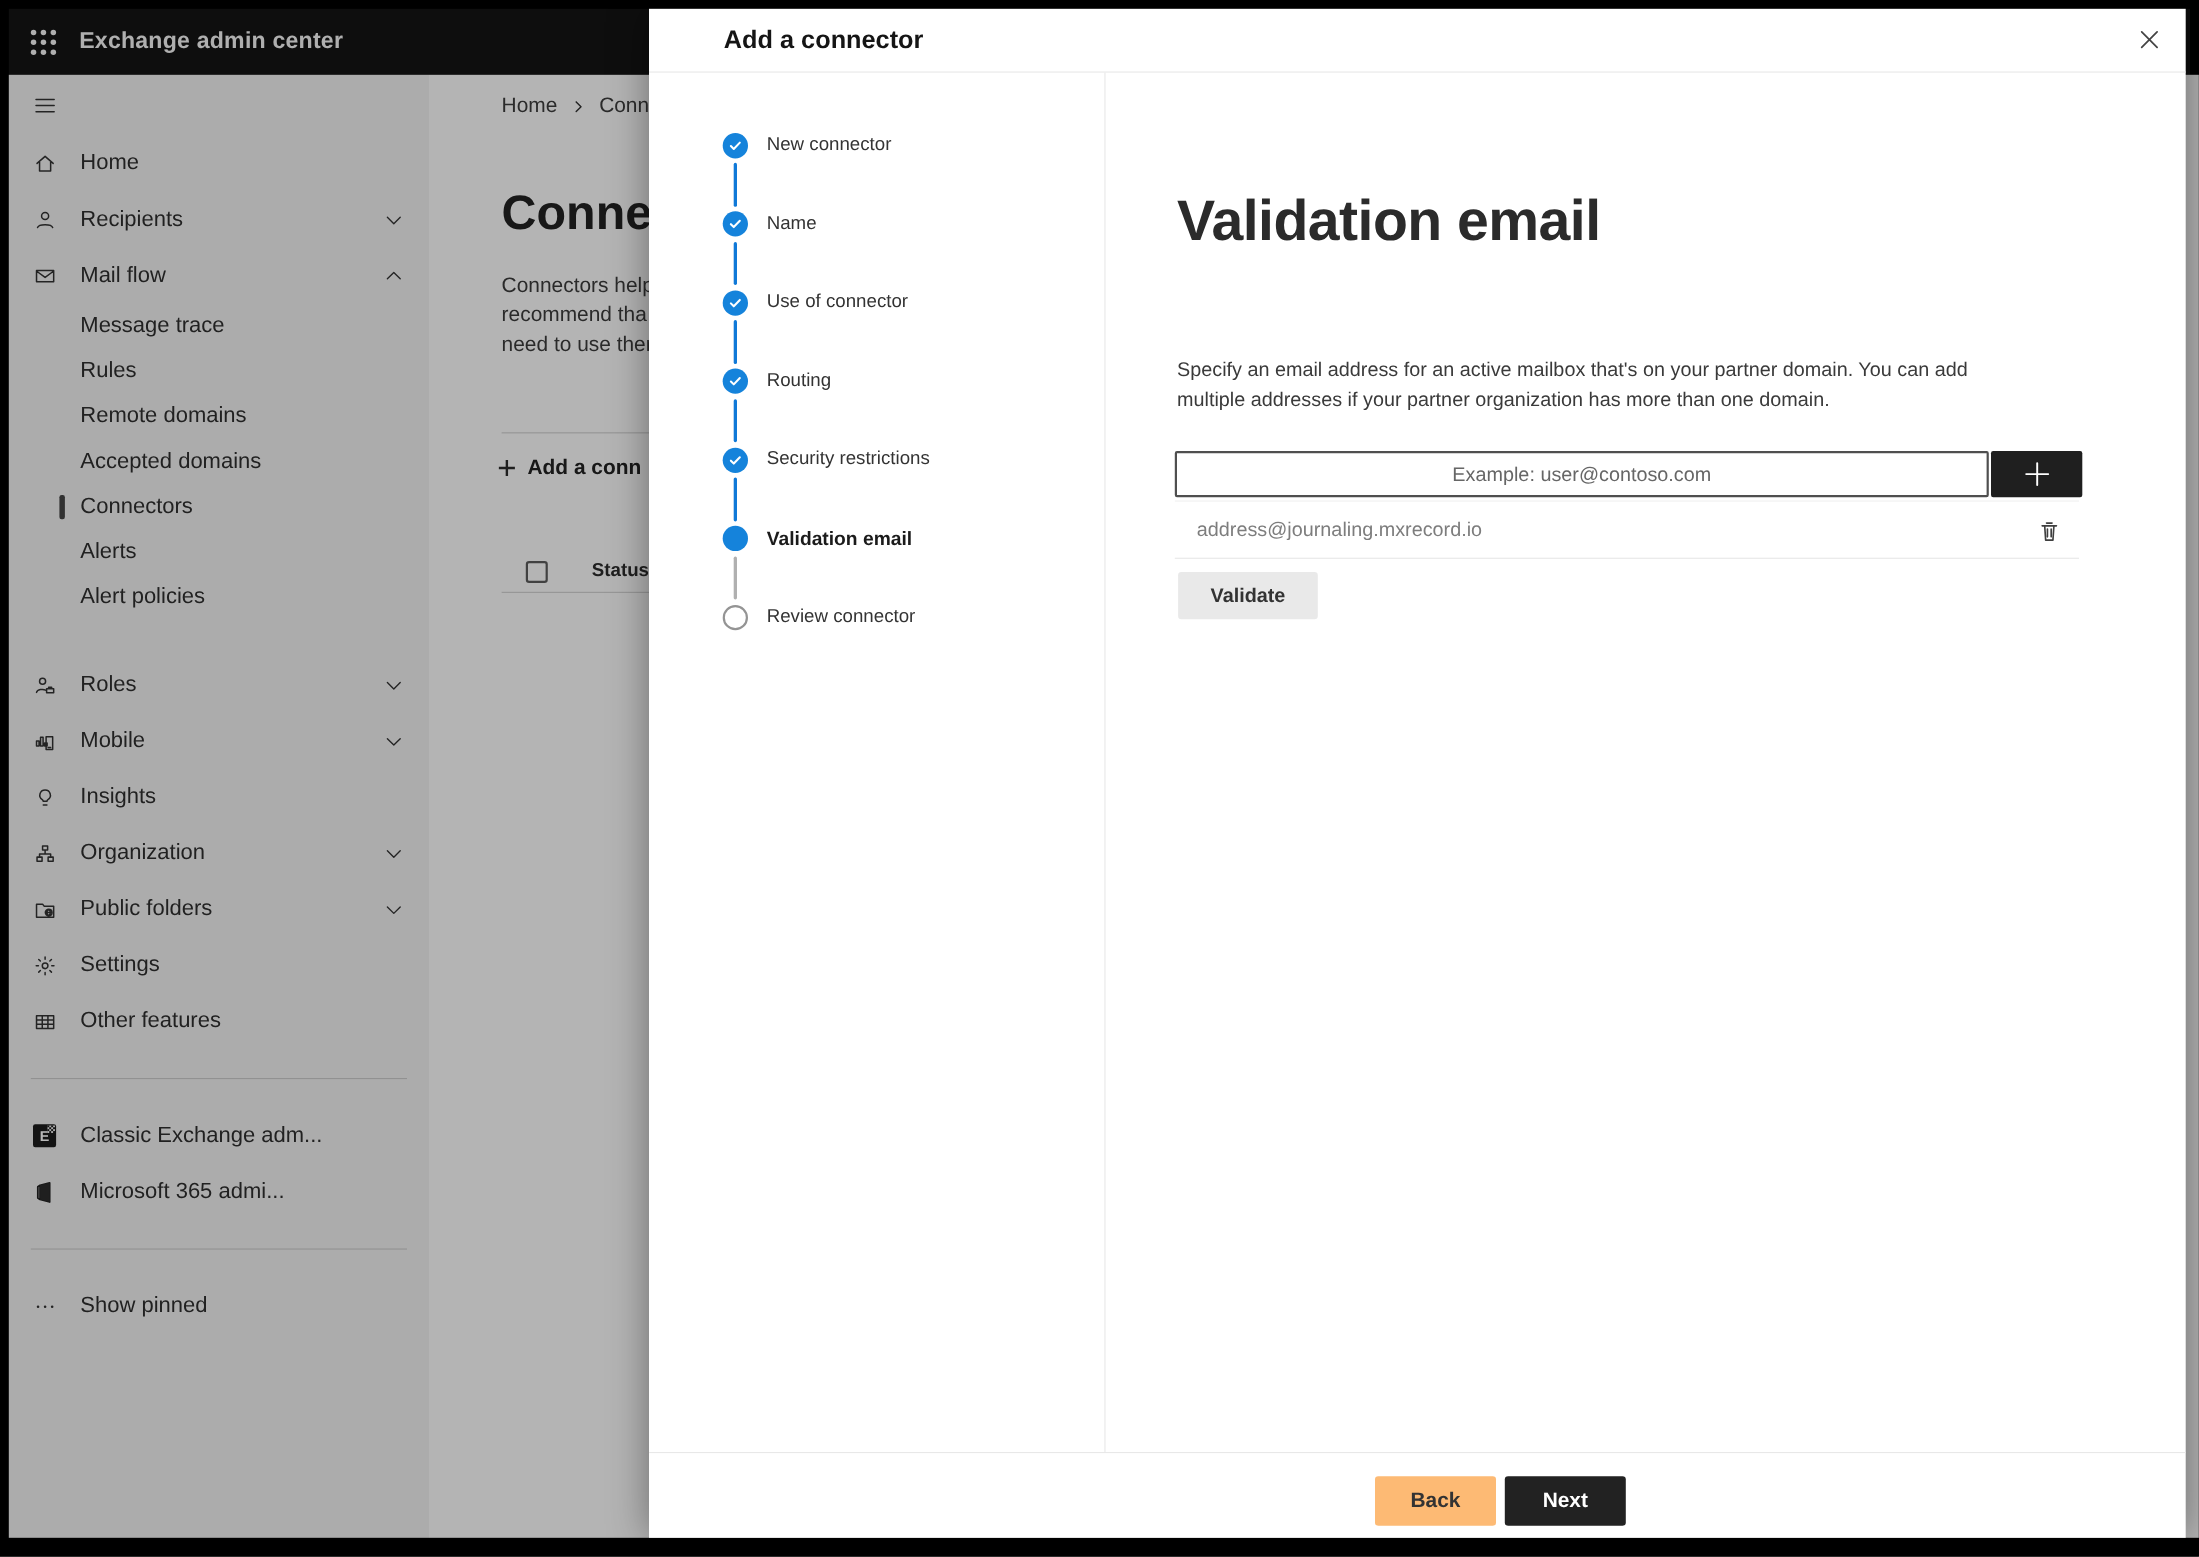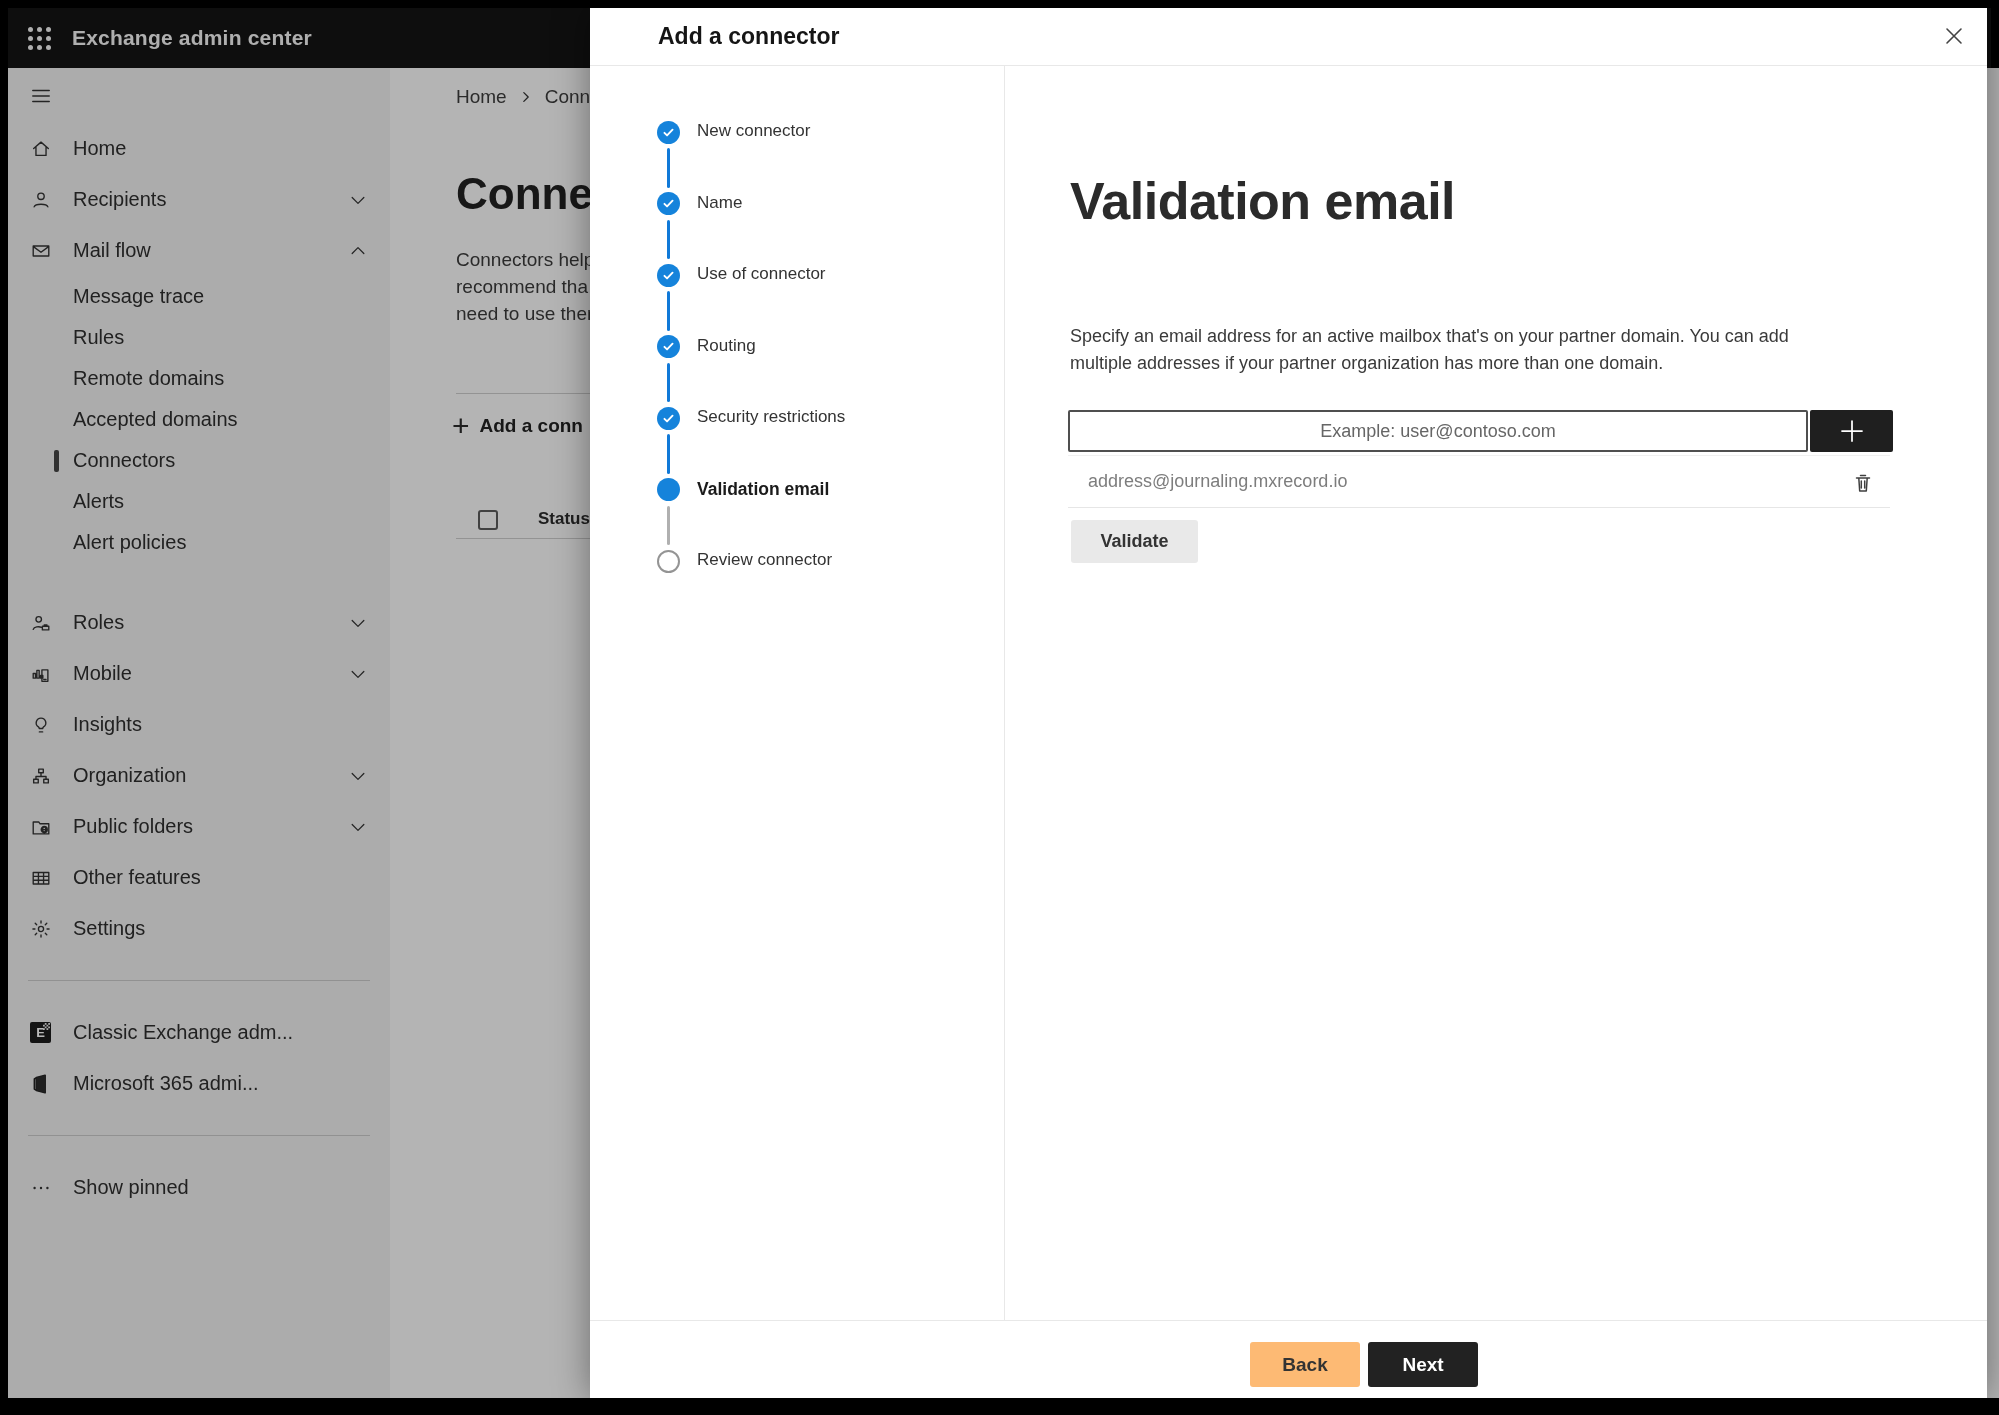--- a/index.html
+++ b/index.html
@@ -185,29 +185,29 @@
           <span class="icon"><svg viewBox="0 0 24 24" class="stroke" width="22" height="22">
               <path d="M3.5 6.5h6l1.5 2h9.5v11H3.5zM15.5 11.5a3.3 3.3 0 1 0 .1 6.6 3.3 3.3 0 0 0-.1-6.6ZM12.4 14.8h6.3M15.5 11.5c-2.4 2.2-2.4 4.4 0 6.6 2.4-2.2 2.4-4.4 0-6.6Z"></path>
             </svg></span>
           <span class="lbl">Public folders</span>
           <span class="chev"><svg class="stroke" width="20" height="20" viewBox="0 0 24 24">
               <path d="M5 9l7 7 7-7"></path>
             </svg></span>
         </div>
         <div class="side-item main">
           <span class="icon"><svg viewBox="0 0 24 24" class="stroke" width="22" height="22">
+              <path d="M12 14.8a2.8 2.8 0 1 0 0-5.6 2.8 2.8 0 0 0 0 5.6ZM12 3.2v2.2M12 18.6v2.2M3.2 12h2.2M18.6 12h2.2M5.7 5.7l1.6 1.6M16.7 16.7l1.6 1.6M18.3 5.7l-1.6 1.6M7.3 16.7l-1.6 1.6"></path>
+            </svg></span>
+          <span class="lbl">Settings</span>
+        </div>
+        <div class="side-item main">
+          <span class="icon"><svg viewBox="0 0 24 24" class="stroke" width="22" height="22">
               <path d="M3.5 6h17v12.5h-17zM3.5 10.2h17M3.5 14.4h17M9.2 6v12.5M14.8 6v12.5"></path>
             </svg></span>
           <span class="lbl">Other features</span>
-        </div>
-        <div class="side-item main">
-          <span class="icon"><svg viewBox="0 0 24 24" class="stroke" width="22" height="22">
-              <path d="M12 14.8a2.8 2.8 0 1 0 0-5.6 2.8 2.8 0 0 0 0 5.6ZM12 3.2v2.2M12 18.6v2.2M3.2 12h2.2M18.6 12h2.2M5.7 5.7l1.6 1.6M16.7 16.7l1.6 1.6M18.3 5.7l-1.6 1.6M7.3 16.7l-1.6 1.6"></path>
-            </svg></span>
-          <span class="lbl">Settings</span>
         </div>
         <div class="side-divider"></div>
         <div class="side-item main">
           <span class="icon">
             <div style="width: 21px; height: 21px; background: rgb(28, 28, 28); border-radius: 2px; position: relative; display: flex; align-items: center; justify-content: center;">
               <span style="color:#fff;font-size:13px;font-weight:700;">E</span>
               <span style="position:absolute;right:1px;top:1px;width:7px;height:7px;background:repeating-conic-gradient(#fff 0 25%,#1c1c1c 0 50%) 0 0/3.5px 3.5px;opacity:.9;"></span>
             </div>
           </span>
           <span class="lbl">Classic Exchange adm...</span>

